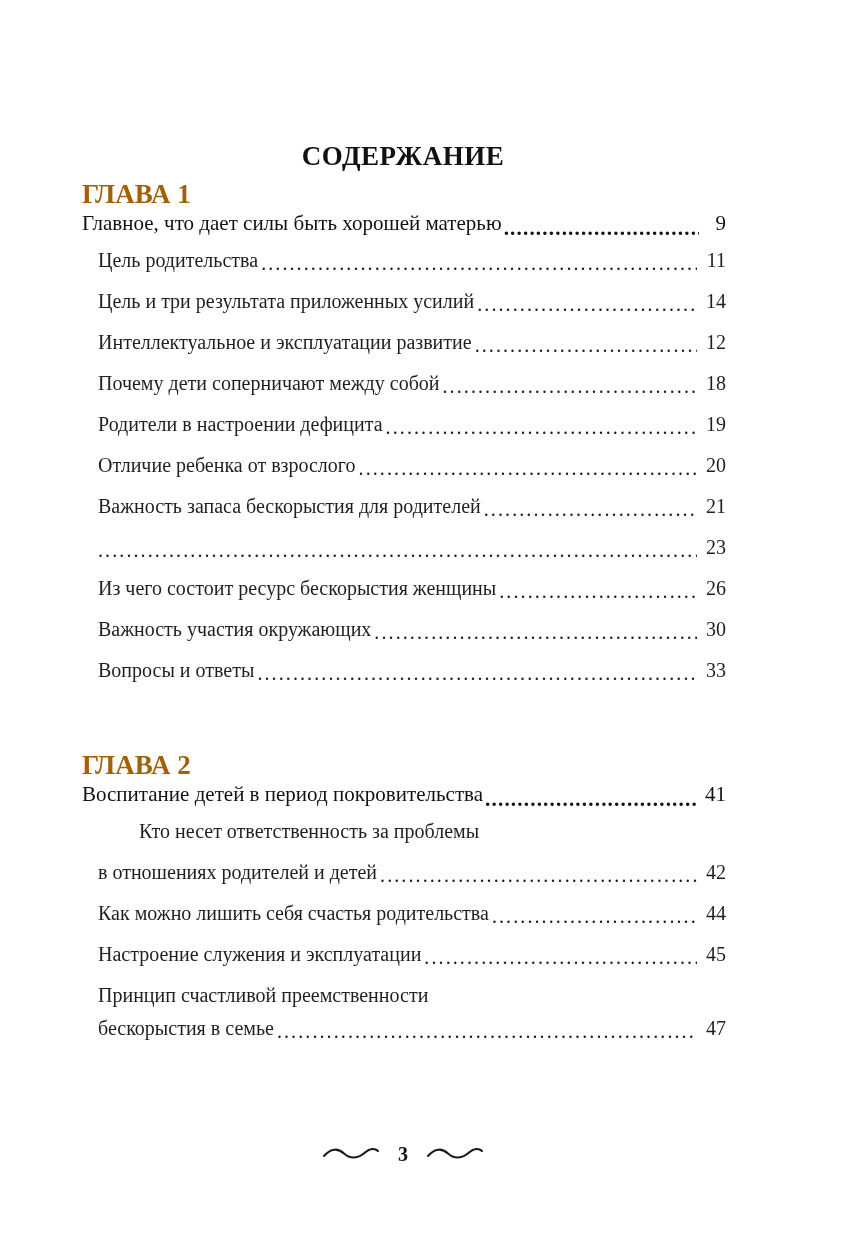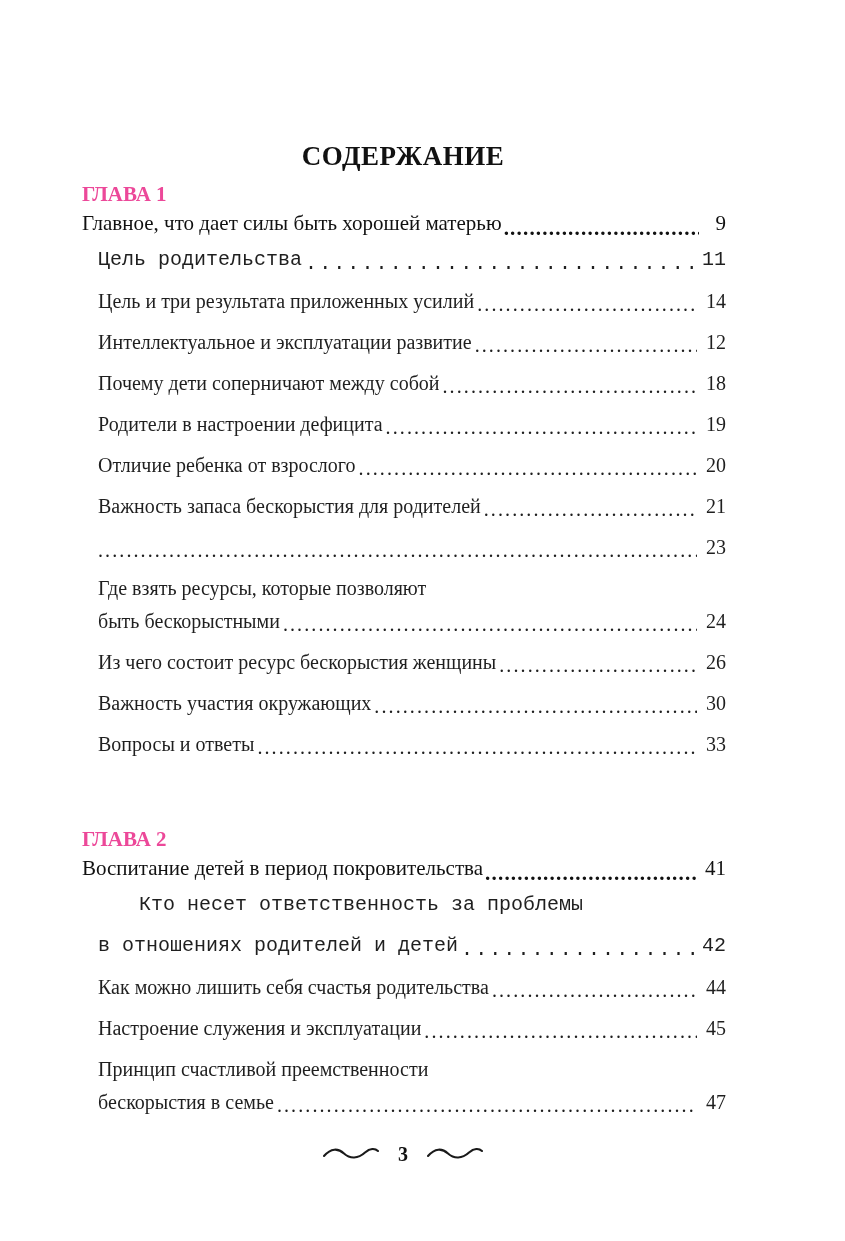--- a/index.html
+++ b/index.html
@@ -45,24 +45,24 @@
   }
 
   
   .chapter {
     margin: 0;
   }
   .chapter + .chapter {
     margin-top: 70px;
   }
   .chapter-label {
-    font-size: 21px;
+    font-size: 27px;
     font-weight: bold;
     line-height: 27px;
-    color: #ec4899;
+    color: #a16207;
     white-space: nowrap;
     font-family: Liberation Serif, serif;
   }
   .chapter-title-row {
     display: flex;
     align-items: flex-end;
     font-size: 21px;
     font-weight: normal;
     line-height: 30px;
     color: #111111;
@@ -99,21 +99,21 @@
   
   .entries {
     margin-left: 16px;
   }
   .entry {
     font-size: 20px;
     line-height: 24px;
     color: #1f1f1f;
     margin-top: 17px;
   }
-  .entry:first-child { margin-top: 6px; font-family: Liberation Mono, monospace; }
+  .entry:first-child { margin-top: 6px; }
 
   .entry-line {
     display: flex;
     align-items: flex-end;
     width: 628px;
   }
   .entry-line .et-text {
     white-space: nowrap;
     padding-right: 3px;
   }
@@ -229,28 +229,20 @@
             <div class="entry-line">
               <span class="et-text">Важность запаса бескорыстия для родителей</span>
               <span class="leader"></span>
               <span class="pg">21</span>
             </div>
           </div>
           <div class="entry loose">
             <div class="entry-line">
               <span class="leader"></span>
               <span class="pg">23</span>
-            </div>
-          </div>
-          <div class="entry tight">
-            <div class="entry-cont">Где взять ресурсы, которые позволяют</div>
-            <div class="entry-line">
-              <span class="et-text">быть бескорыстными </span>
-              <span class="leader"></span>
-              <span class="pg">24</span>
             </div>
           </div>
           <div class="entry loose">
             <div class="entry-line">
               <span class="et-text">Из чего состоит ресурс бескорыстия женщины</span>
               <span class="leader"></span>
               <span class="pg">26</span>
             </div>
           </div>
           <div class="entry loose">

